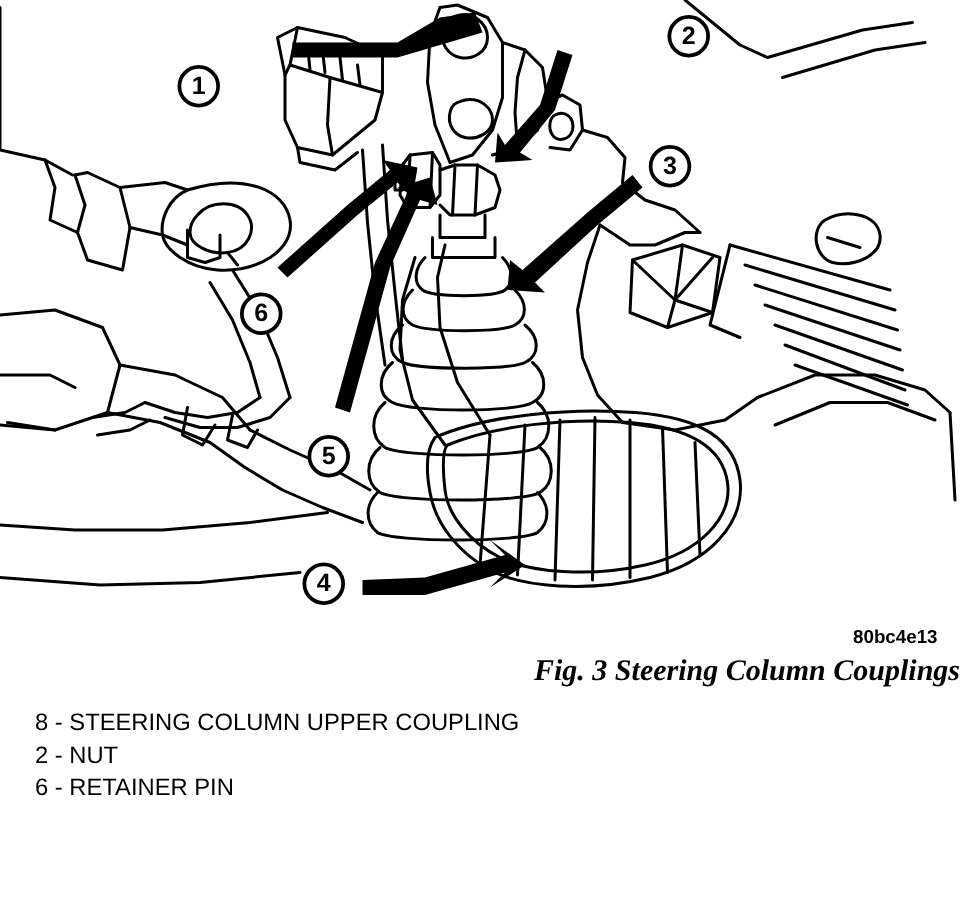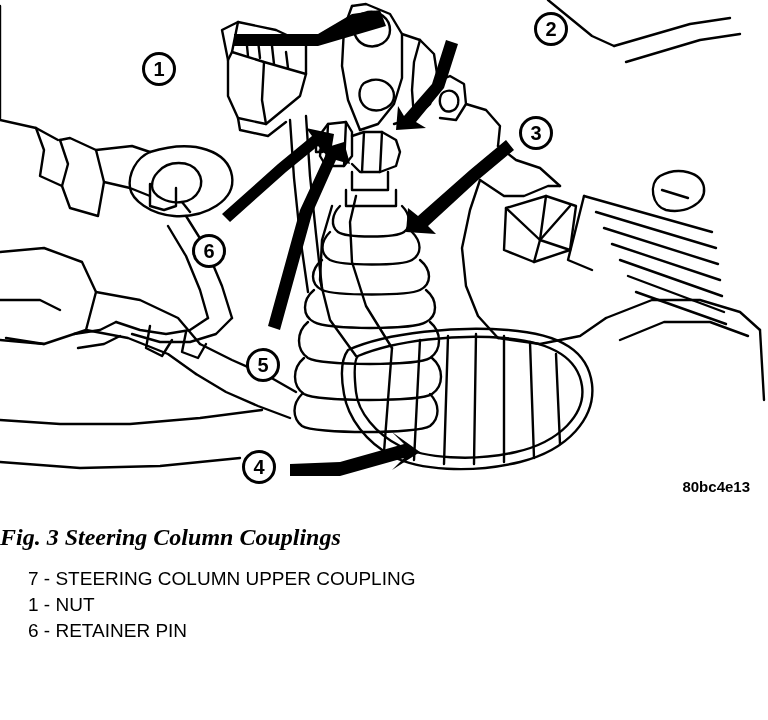--- a/index.html
+++ b/index.html
@@ -35,32 +35,32 @@
     font-size: 20px;
     font-weight: bold;
     line-height: 28px;
     text-align: center;
     color: #000;
     font-family: "Liberation Sans", sans-serif;
   }
   #part-code {
     position: absolute;
     right: 18px;
-    top: 478px;
+    top: 501px;
     font-size: 15px;
     font-weight: bold;
     font-family: "Liberation Sans", sans-serif;
     color: #000;
   }
   #fig-caption {
     position: absolute;
     left: 0;
     top: 524px;
     width: 768px;
-    text-align: left;
+    text-align: right;
     font-size: 24px;
     font-weight: bold;
     font-style: italic;
     font-family: "Liberation Serif", serif;
     color: #000;
   }
   #legend {
     position: absolute;
     left: 28px;
     top: 566px;
@@ -222,16 +222,16 @@
   <div class="callout-num" style="left:192px; top:234px;">6</div>
   <div class="callout-num" style="left:246px; top:348px;">5</div>
   <div class="callout-num" style="left:242px; top:450px;">4</div>
 </div>
 
 <div id="part-code">80bc4e13</div>
 
 <div id="fig-caption">Fig. 3 Steering Column Couplings</div>
 
 <div id="legend">
-  <div class="legend-row">7 - STEERING COLUMN UPPER COUPLING</div>
-  <div class="legend-row">1 - NUT</div>
+  <div class="legend-row">8 - STEERING COLUMN UPPER COUPLING</div>
+  <div class="legend-row">2 - NUT</div>
   <div class="legend-row">6 - RETAINER PIN</div>
 </div>
 
 </body></html>

